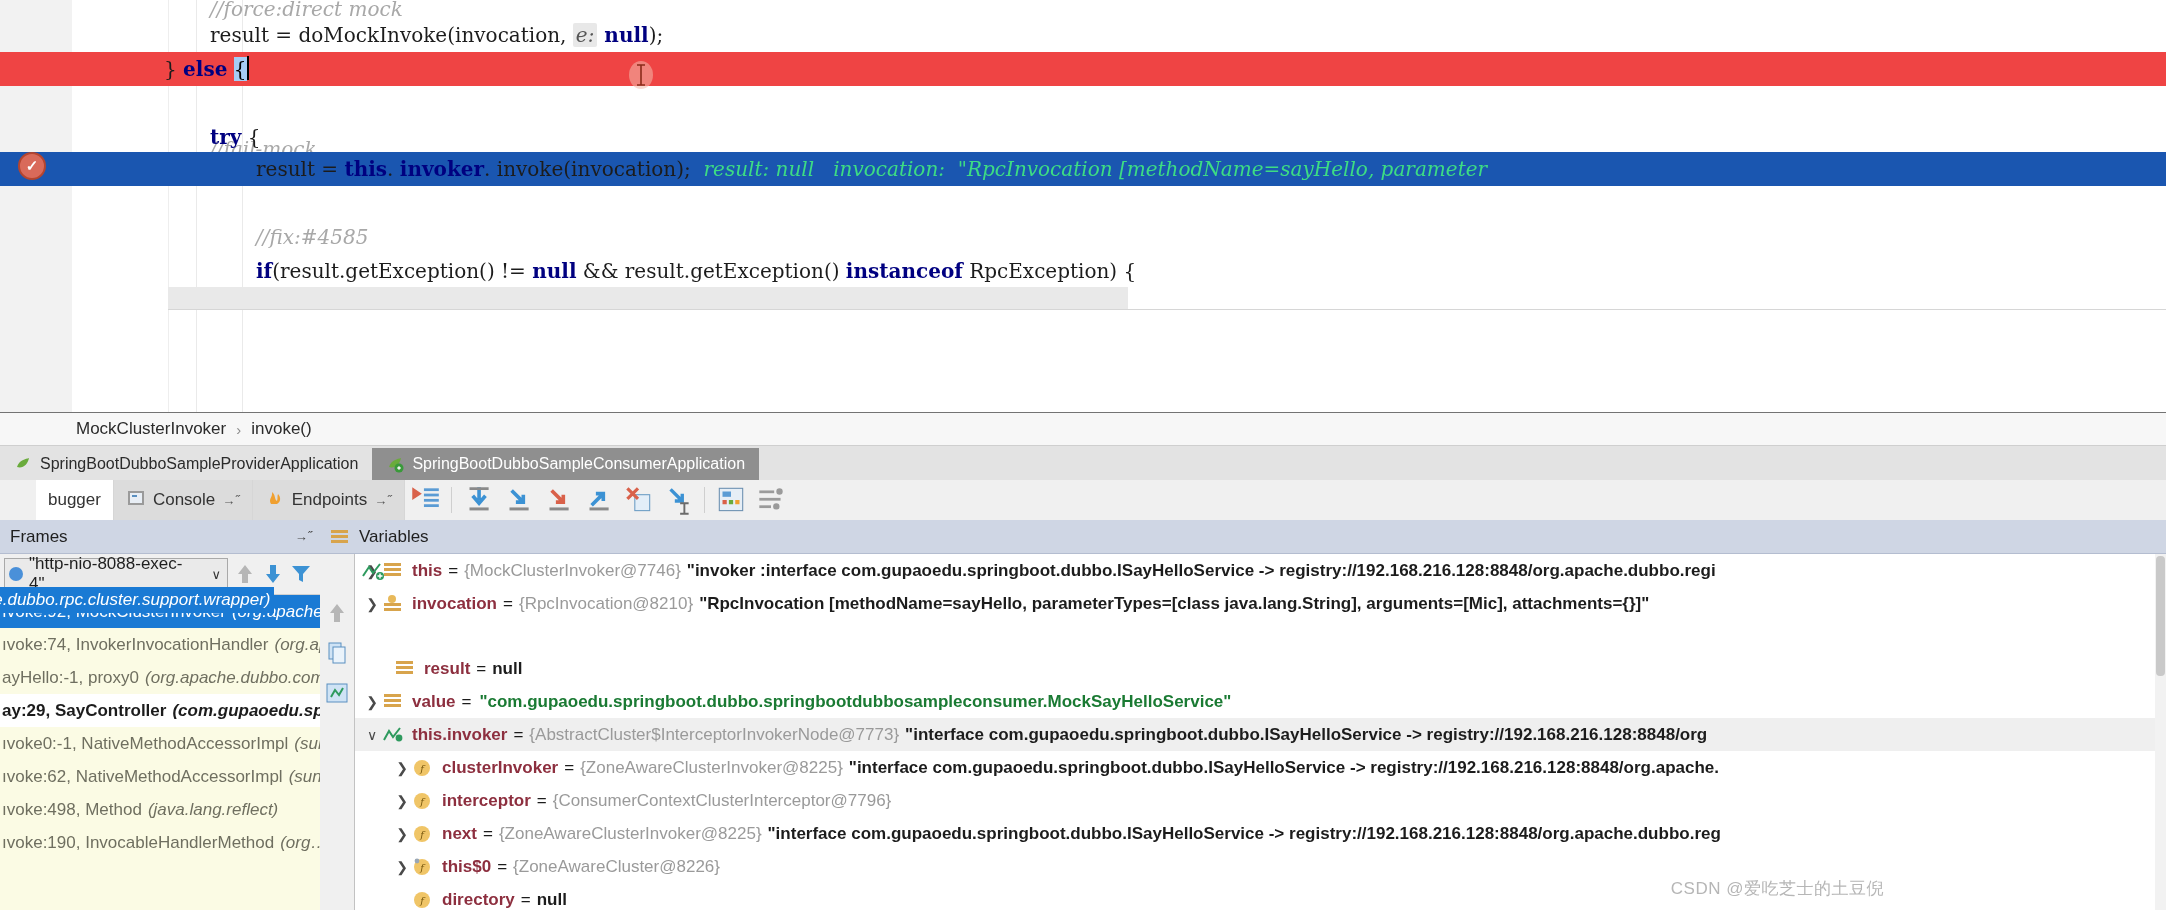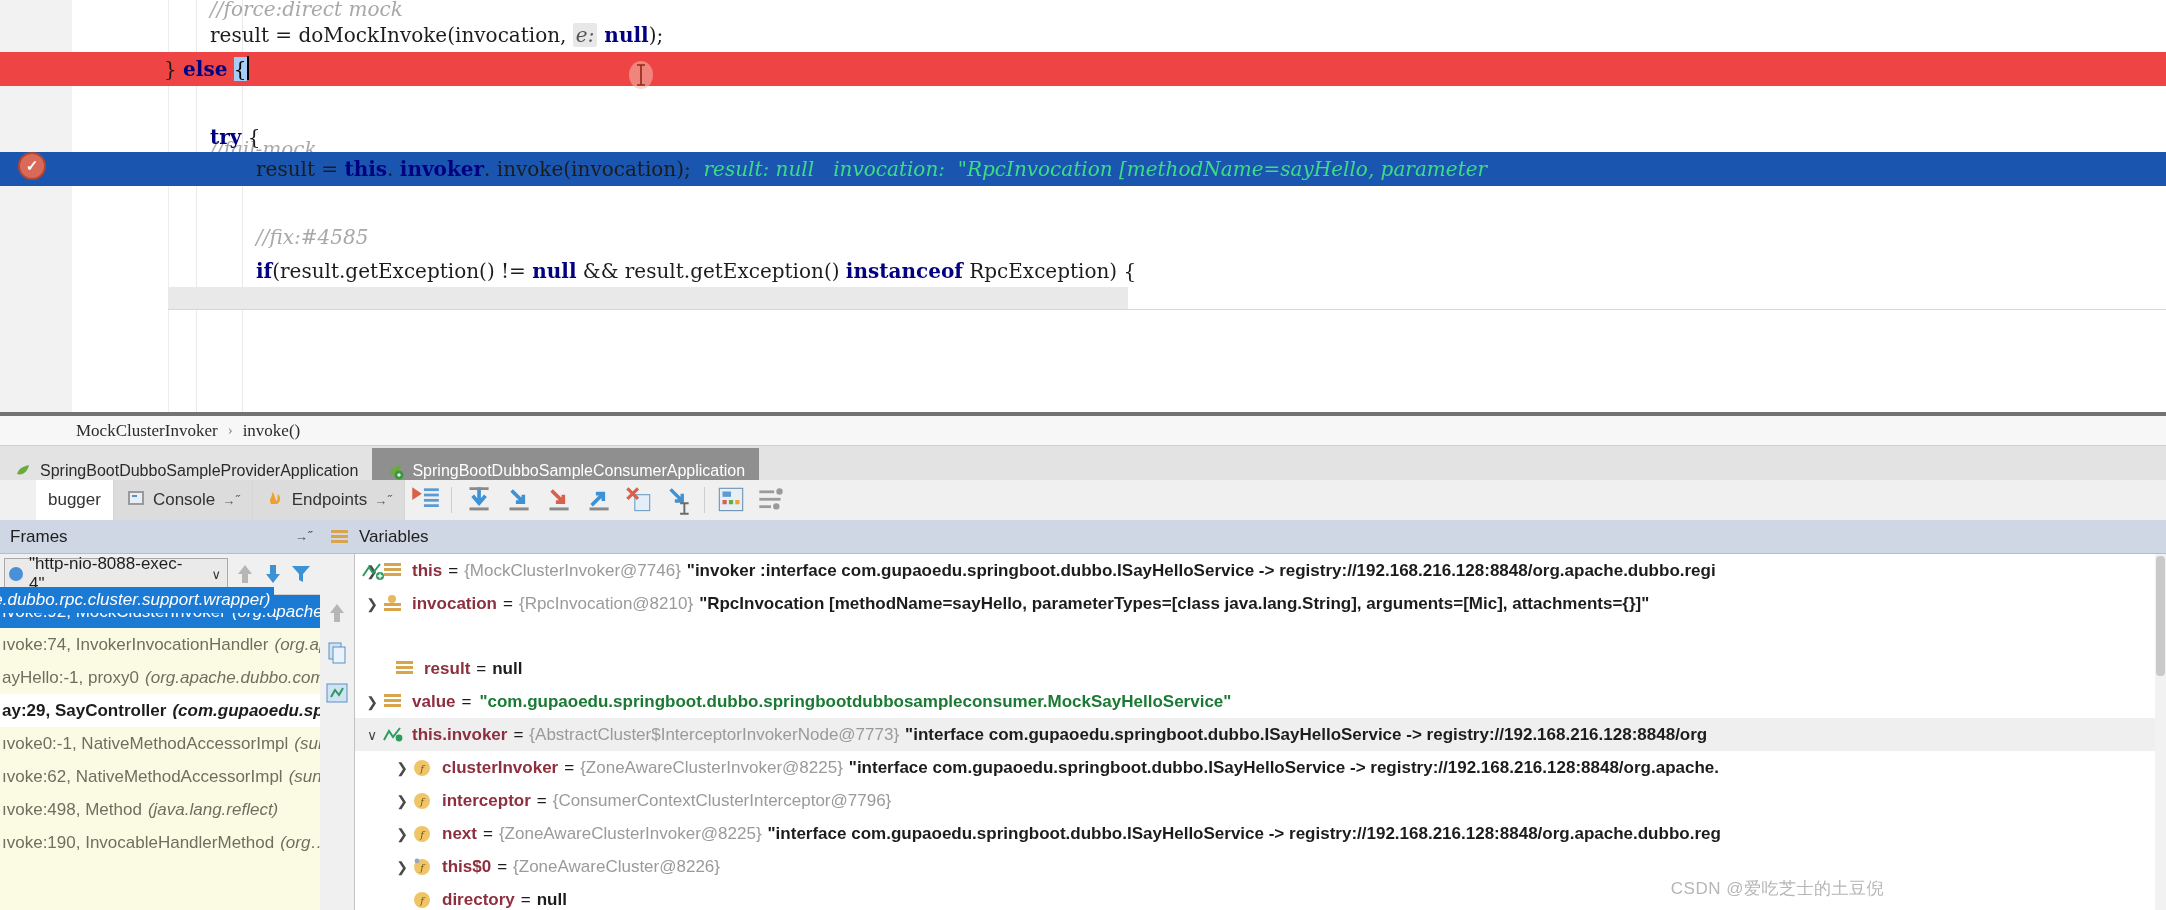--- a/index.html
+++ b/index.html
@@ -42,33 +42,33 @@
     display:flex;align-items:center;justify-content:center;color:#fff;font-size:15px;font-weight:bold;
   }
   .mouse-cursor{position:absolute;width:26px;height:30px;}
 
   .fold-line{position:absolute;left:168px;right:0;height:1px;background:#d6d6d6;}
   .partial-row{position:absolute;left:0;height:22px;background:#e9e9e9;}
 
   
   .breadcrumb{
     position:absolute;left:0;top:412px;width:2166px;height:34px;
-    background:#f7f7f7;border-top:4px solid #737373;border-bottom:1px solid #cfcfcf;
+    background:#f7f7f7;border-top:1px solid #737373;border-bottom:1px solid #cfcfcf;
     display:flex;align-items:center;padding-left:76px;box-sizing:border-box;
-    font-size:17px;color:#2b2b2b;font-family:Liberation Serif, serif;
+    font-size:17px;color:#2b2b2b;
   }
   .bc-sep{margin:0 10px;color:#8a8a8a;font-size:15px;}
 
   
   .runtabs{
     position:absolute;left:0;top:446px;width:2166px;height:34px;
     background:#e3e3e3;border-bottom:1px solid #bdbdbd;display:flex;align-items:flex-end;
   }
   .runtab{
-    height:32px;display:flex;align-items:flex-end;padding:0 14px;gap:8px;
+    height:32px;display:flex;align-items:center;padding:0 14px;gap:8px;
     font-size:16px;color:#2b2b2b;background:#e3e3e3;box-sizing:border-box;
   }
   .runtab.active{background:#8f8f8f;color:#ffffff;}
   .runtab-icon{width:18px;height:18px;position:relative;flex:0 0 auto;}
 
   
   .dbgbar{
     position:absolute;left:0;top:480px;width:2166px;height:40px;
     background:#f0f0f0;border-bottom:1px solid #c8c8c8;display:flex;align-items:center;
   }

